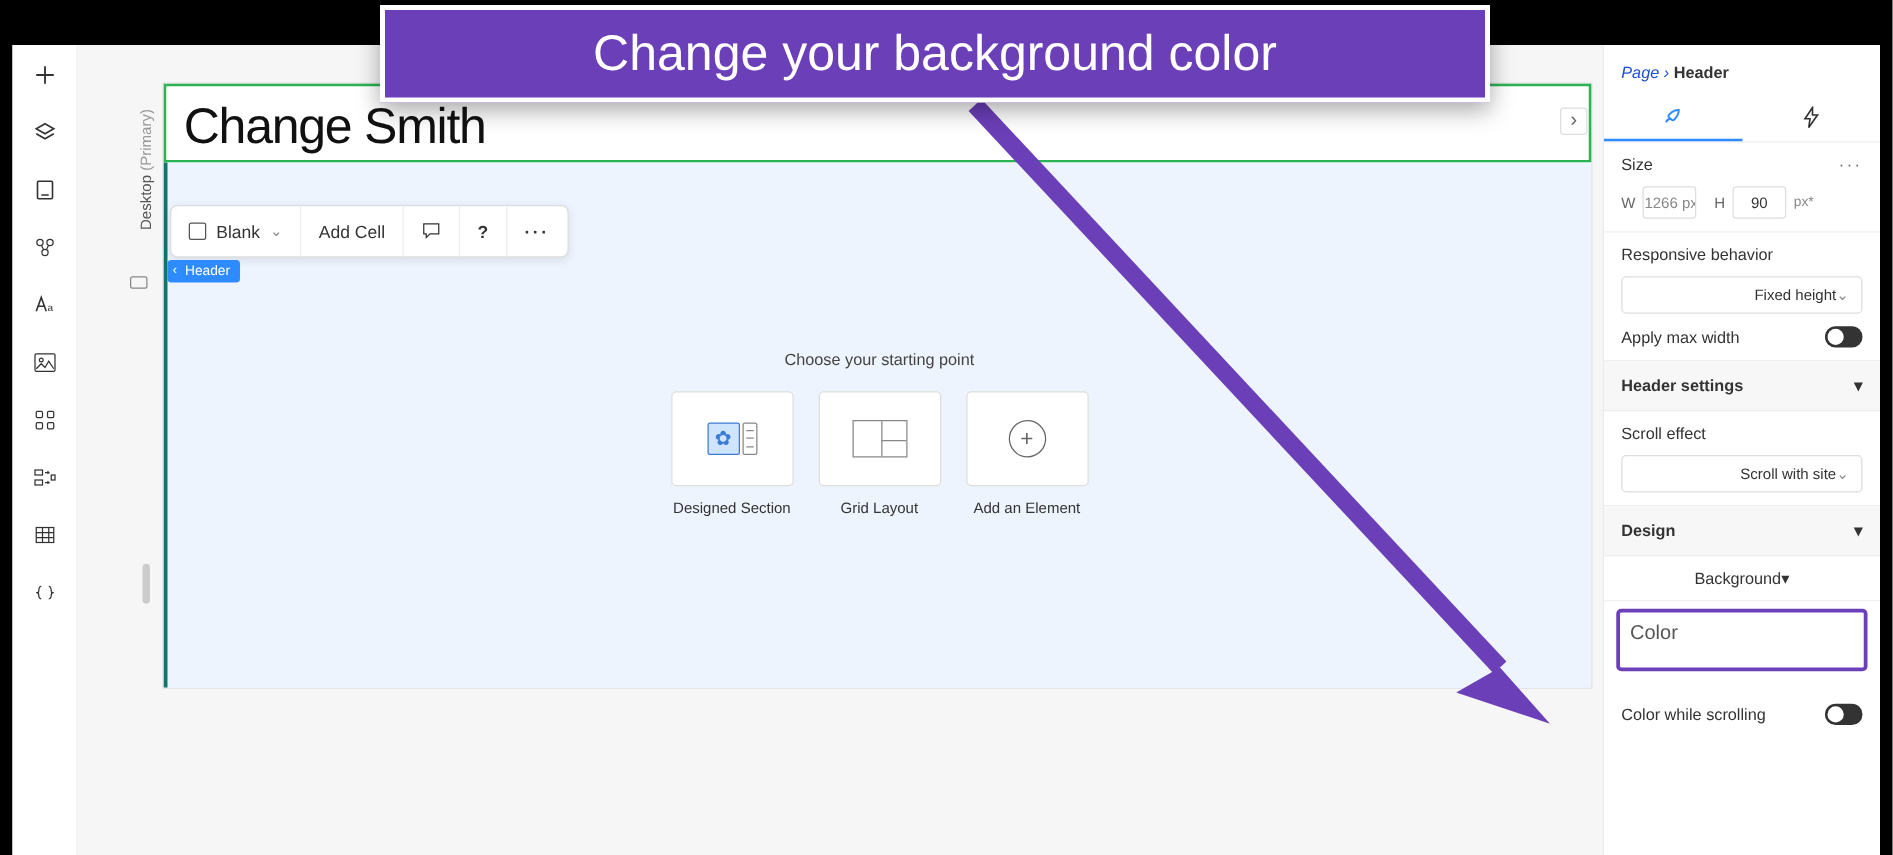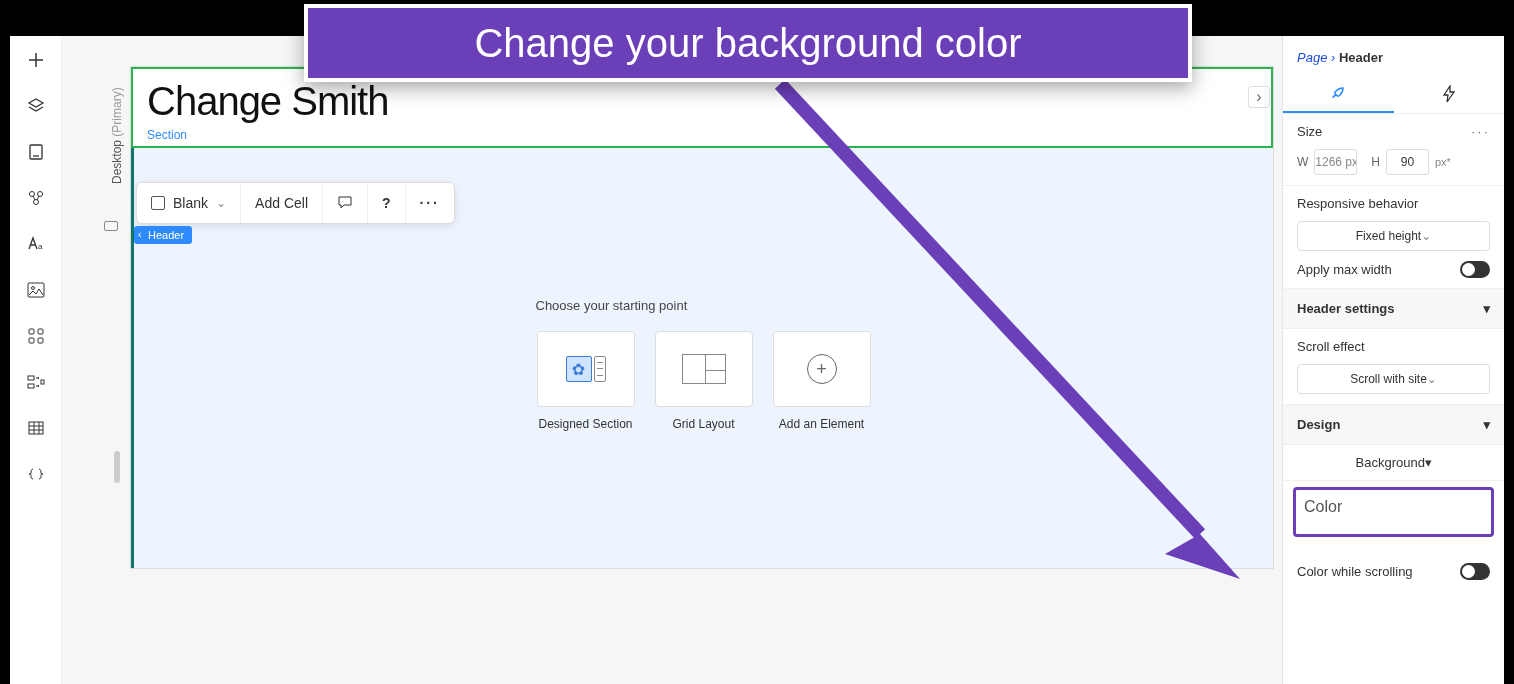--- a/index.html
+++ b/index.html
@@ -27,21 +27,21 @@
 .body-sel { border-left:3px solid #0f766e; background:#eef4fd; min-height:420px; position:relative; }
 .floatbar { position:absolute; top:34px; left:2px; background:#fff; border:1px solid #ddd; border-radius:6px; box-shadow:0 2px 8px rgba(0,0,0,.1); display:flex; align-items:center; height:42px; }
 .fb-seg { display:flex; align-items:center; padding:0 14px; height:100%; border-right:1px solid #eee; gap:8px; font-size:14px; color:#333; }
 .fb-seg:last-child { border-right:none; }
 .sq { width:14px; height:14px; border:1.5px solid #555; border-radius:2px; }
 .chev { font-size:12px; color:#888; }
 
 .tag { position:absolute; top:78px; left:0; background:#2e8bff; color:#fff; font-size:11px; padding:3px 8px 3px 14px; border-radius:3px; }
 .tag::before { content:"‹"; position:absolute; left:4px; top:2px; }
 
-.starterbox { position:absolute; top:150px; left:50%; transform:translateX(-50%); }
+.starterbox { position:absolute; top:150px; left:50%; transform:translateX(-50%); text-align:center; }
 .starter-lbl { font-size:13px; color:#444; margin-bottom:18px; }
 .cards { display:flex; gap:18px; justify-content:center; }
 .card { width:100px; display:flex; flex-direction:column; align-items:center; gap:10px; cursor:pointer; }
 .card-box { width:98px; height:76px; border:1px solid #ddd; border-radius:4px; display:flex; align-items:center; justify-content:center; background:#fff; }
 .card-lbl { font-size:12px; color:#333; }
 .ds-inner { display:flex; gap:2px; }
 .ds-a { width:26px; height:26px; background:#cfe4ff; border:1px solid #3a7bd5; border-radius:2px; display:flex; align-items:center; justify-content:center; font-size:16px; color:#3a7bd5; }
 .ds-b { width:12px; height:26px; border:1px solid #888; border-radius:2px; display:flex; flex-direction:column; justify-content:space-around; padding:2px; }
 .ds-b div { height:1px; background:#888; }
 .gl-inner { width:44px; height:30px; border:1px solid #888; position:relative; }
@@ -62,21 +62,21 @@
 .tab.active { border-bottom:2px solid #2e8bff; color:#2e8bff; }
 .sec { padding:10px 14px; border-bottom:1px solid #f0f0f0; }
 .sec-h { display:flex; justify-content:space-between; align-items:center; font-size:13px; }
 .sec-h .dots { color:#666; letter-spacing:2px; }
 .wh { display:flex; gap:14px; margin-top:10px; align-items:center; }
 .wh-grp { display:flex; align-items:center; gap:6px; }
 .wh-lbl { font-size:12px; color:#666; }
 .wh-in { width:43px; height:26px; border:1px solid #ddd; border-radius:3px; font-size:12px; text-align:center; color:#888; }
 .wh-in.active { color:#333; }
 .unit { font-size:11px; color:#888; }
-.sel { margin-top:10px; height:30px; border:1px solid #ddd; border-radius:4px; display:flex; align-items:center; justify-content:center; padding:0 10px; font-size:12px; color:#333; cursor:pointer; }
+.sel { margin-top:10px; height:30px; border:1px solid #ddd; border-radius:4px; display:flex; align-items:center; justify-content:flex-end; padding:0 10px; font-size:12px; color:#333; cursor:pointer; }
 .tog-row { display:flex; justify-content:space-between; align-items:center; margin-top:10px; font-size:13px; }
 .toggle { width:30px; height:17px; background:#333; border-radius:10px; position:relative; cursor:pointer; }
 .toggle::after { content:""; position:absolute; width:13px; height:13px; background:#fff; border-radius:50%; top:2px; left:2px; }
 .hdrsec { background:#f7f7f7; padding:12px 14px; border-bottom:1px solid #eee; font-weight:600; display:flex; justify-content:space-between; align-items:center; }
 .color-block { margin:6px 10px; border:3px solid #6b3fb8; border-radius:4px; padding:8px 8px 10px; }
 .color-lbl { font-size:16px; color:#555; margin-bottom:8px; }
 .color-row { display:flex; align-items:center; gap:8px; }
 .swatch { width:26px; height:26px; border:1px solid #ccc; border-radius:4px; background:#fff; cursor:pointer; }
 .slider { flex:1; height:4px; background:#e5e5e5; border-radius:2px; position:relative; }
 .slider::after { content:""; position:absolute; right:0; top:-5px; width:14px; height:14px; background:#1a73e8; border-radius:50%; }
@@ -163,21 +163,20 @@
     <div class="layers-strip">
       <div class="rotated"><span>Desktop</span> <span class="prim">(Primary)</span></div>
       <div class="device-ico"></div>
       <div class="drag-handle"></div>
     </div>
 
     <div class="stage">
       <div class="page-frame">
         <div class="hdr-row">
           <div class="hdr-title">Change Smith</div>
-          <div class="hdr-sub">Section</div>
         </div>
         <div class="body-sel">
 
           <div class="floatbar">
             <div class="fb-seg">
                 <span class="sq"></span>
                 <span>Blank</span>
                 <span class="chev">⌄</span>
               </div>
             <div class="fb-seg">

